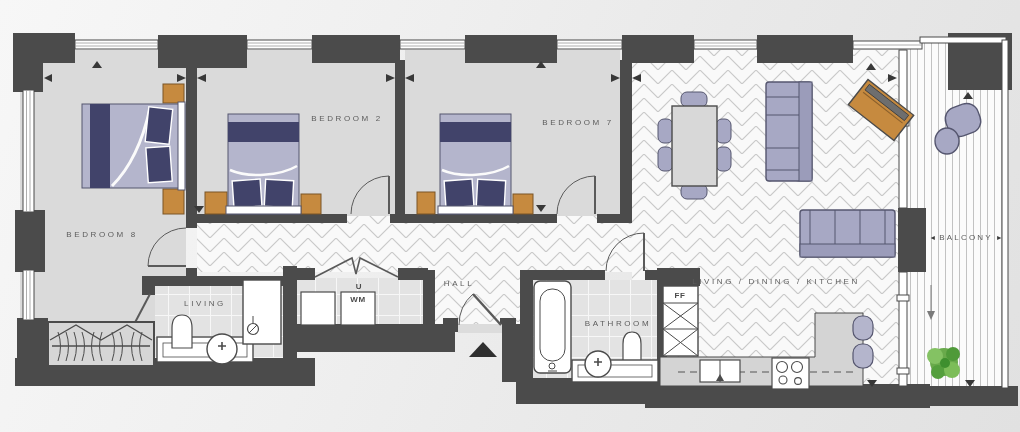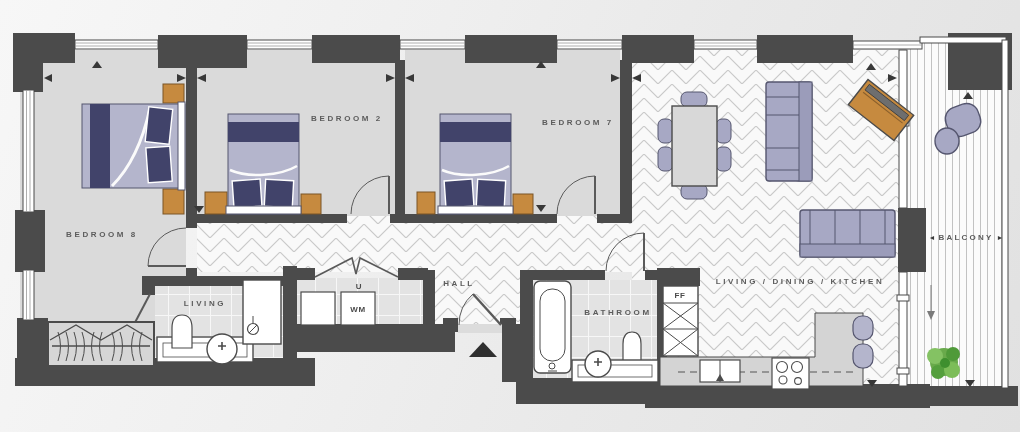--- a/index.html
+++ b/index.html
@@ -5,21 +5,21 @@
   html,body{margin:0;padding:0;}
   body{
     width:1020px;height:432px;overflow:hidden;
     background:linear-gradient(112deg,#f7f7f7 0%,#efefef 38%,#e9e9e9 62%,#e1e1e1 100%);
     font-family:"Liberation Sans",sans-serif;
   }
   .stage{position:relative;width:1020px;height:432px;}
   .stage svg{position:absolute;left:0;top:0;}
   .lbl{
     position:absolute;transform:translate(-50%,-50%);
-    font-size:8px;font-weight:700;letter-spacing:2.6px;color:#5c5c5c;
+    font-size:8px;font-weight:400;letter-spacing:2.6px;color:#5c5c5c;
     white-space:nowrap;user-select:none;
   }
   .lbl.sm{font-size:8px;letter-spacing:.6px;color:#4a4a4a;font-weight:700;}
   .lbl.balcony{display:flex;align-items:center;gap:3px;letter-spacing:2.2px;}
   .lbl.balcony .arr{font-size:7px;letter-spacing:0;color:#3a3a3a;}
 </style>
 </head>
 <body>
 
 <div class="stage">
@@ -359,23 +359,23 @@
     <polygon points="965,380 975,380 970,387"></polygon>
     <polygon points="469,357 497,357 483,342" fill="#2f2f2f"></polygon>
   </g>
 </svg>
 
 <div class="lbl" style="left:102px;top:234px">BEDROOM 8</div>
 <div class="lbl" style="left:347px;top:118px">BEDROOM 2</div>
 <div class="lbl" style="left:578px;top:122px">BEDROOM 7</div>
 <div class="lbl" style="left:205px;top:303px">LIVING</div>
 <div class="lbl" style="left:459px;top:283px">HALL</div>
-<div class="lbl" style="left:618px;top:312px">BATHROOM</div>
-<div class="lbl" style="left:800px;top:281px">LIVING / DINING / KITCHEN</div>
+<div class="lbl" style="left:618px;top:323px">BATHROOM</div>
+<div class="lbl" style="left:776px;top:281px">LIVING / DINING / KITCHEN</div>
 <div class="lbl balcony" style="left:966px;top:237px">
   <span class="arr">◄</span>
   <span>BALCONY</span>
   <span class="arr">►</span>
 </div>
 <div class="lbl sm" style="left:359px;top:286px">U</div>
-<div class="lbl sm" style="left:358px;top:309px">WM</div>
+<div class="lbl sm" style="left:358px;top:299px">WM</div>
 <div class="lbl sm" style="left:680px;top:295px">FF</div>
 </div>
 
 </body></html>

